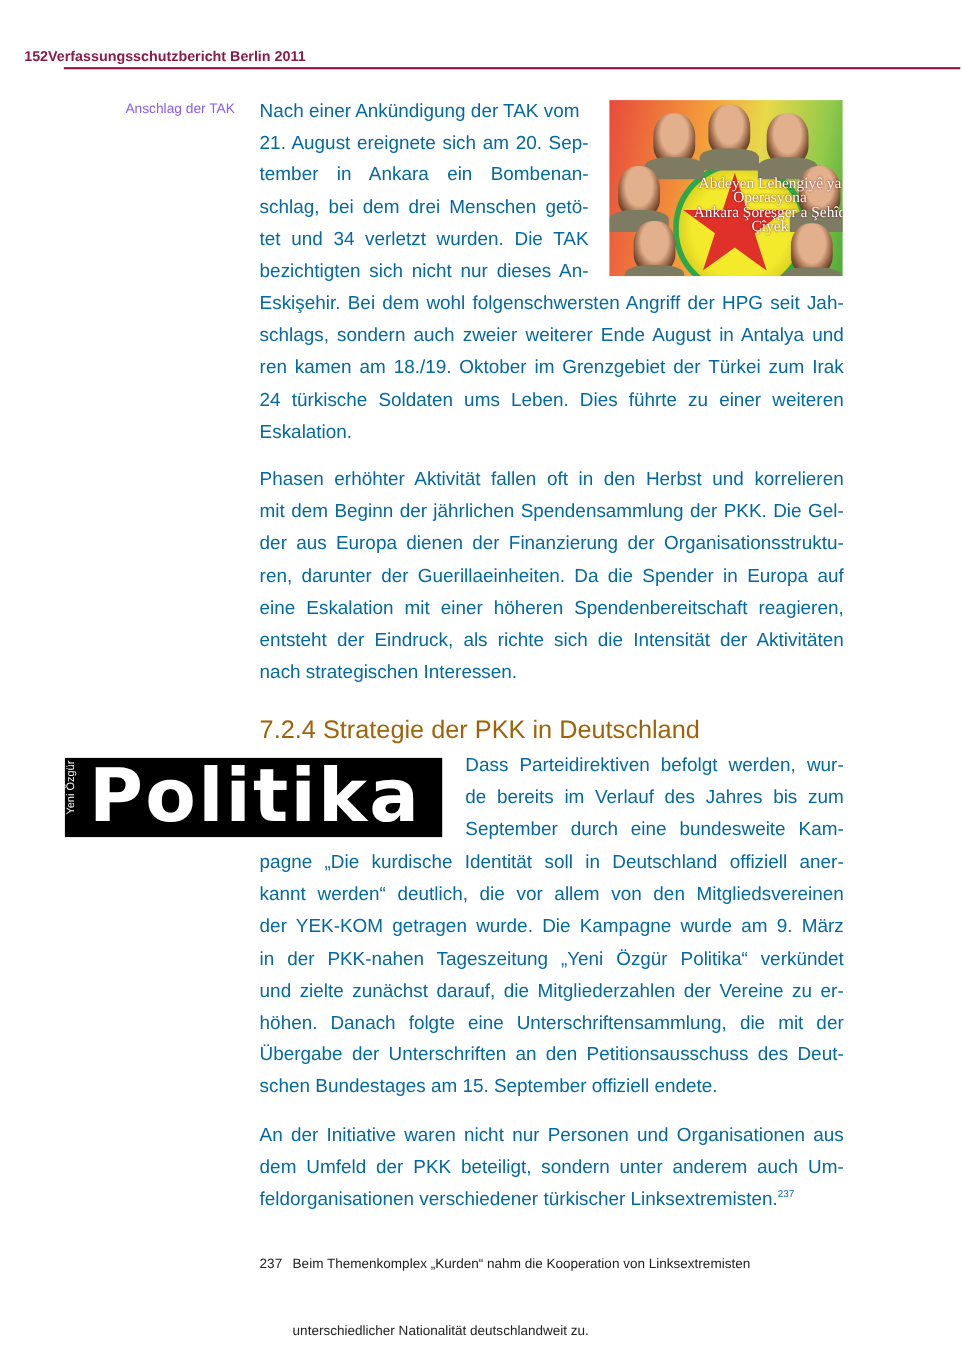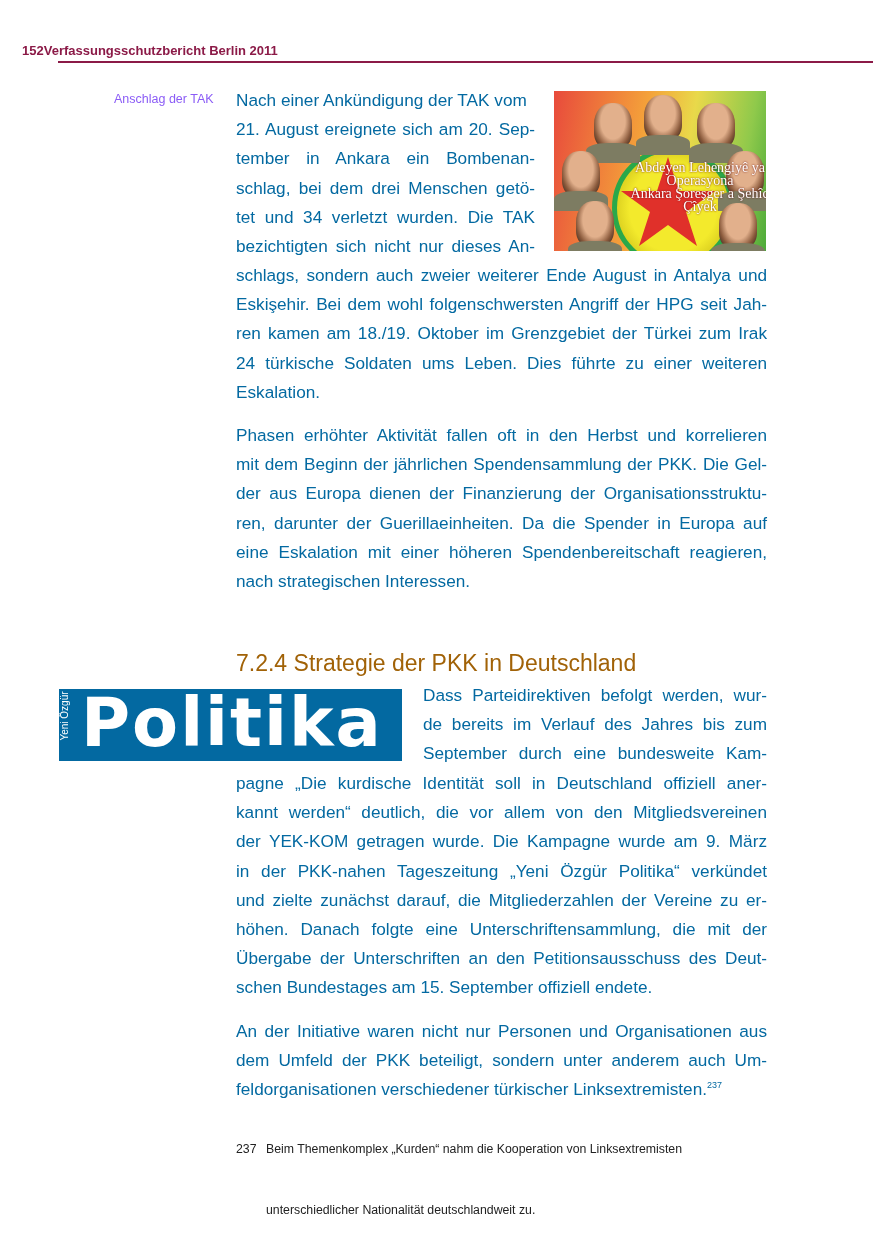--- a/index.html
+++ b/index.html
@@ -45,21 +45,21 @@
     content: ""; position: absolute; left: -8px; top: 40px; width: 54px; height: 20px;
     background: #7d7c62; border-radius: 40% 40% 0 0;
   }
   .photo-caption {
     position: absolute; left: 40px; top: 70px; width: 140px;
     font-family: "Liberation Serif", serif; font-size: 14px; line-height: 13px;
     color: #ffffff; text-align: center; text-shadow: 0 0 2px #600; margin-left: 36px;
   }
   .logo {
     position: absolute; left: 59px; top: 689px; width: 343px; height: 72px;
-    background: #0369a1; overflow: hidden;
+    background: #000000; overflow: hidden;
   }
   .logo-side {
     position: absolute; left: 0px; top: 52px; transform: rotate(-90deg); transform-origin: left top;
     font-size: 10px; color: #ffffff; width: 50px; text-align: center;
   }
   .logo-word {
     position: absolute; left: 22px; top: -6px;
     font-family: "DejaVu Sans", sans-serif; font-weight: bold; font-size: 67px;
     color: #ffffff; letter-spacing: 2px; line-height: 80px;
   }
@@ -106,33 +106,34 @@
 
 <div class="body-text" style="left:236px;top:86px;width:299px;">
   <span class="line">Nach einer Ankündigung der TAK vom</span>
   <span class="line justify">21. August ereignete sich am 20. Sep-</span>
   <span class="line justify">tember in Ankara ein Bombenan-</span>
   <span class="line justify">schlag, bei dem drei Menschen getö-</span>
   <span class="line justify">tet und 34 verletzt wurden. Die TAK</span>
   <span class="line justify">bezichtigten sich nicht nur dieses An-</span>
 </div>
 <div class="body-text" style="left:236px;top:261px;width:531px;">
+  <span class="line justify">Eskişehir. Bei dem wohl folgenschwersten Angriff der HPG seit Jah-</span>
   <span class="line justify">schlags, sondern auch zweier weiterer Ende August in Antalya und</span>
-  <span class="line justify">Eskişehir. Bei dem wohl folgenschwersten Angriff der HPG seit Jah-</span>
   <span class="line justify">ren kamen am 18./19. Oktober im Grenzgebiet der Türkei zum Irak</span>
   <span class="line justify">24 türkische Soldaten ums Leben. Dies führte zu einer weiteren</span>
   <span class="line">Eskalation.</span>
 </div>
 
 <div class="body-text" style="left:236px;top:421px;width:531px;">
   <span class="line justify">Phasen erhöhter Aktivität fallen oft in den Herbst und korrelieren</span>
   <span class="line justify">mit dem Beginn der jährlichen Spendensammlung der PKK. Die Gel-</span>
   <span class="line justify">der aus Europa dienen der Finanzierung der Organisationsstruktu-</span>
   <span class="line justify">ren, darunter der Guerillaeinheiten. Da die Spender in Europa auf</span>
   <span class="line justify">eine Eskalation mit einer höheren Spendenbereitschaft reagieren,</span>
+  <span class="line justify">entsteht der Eindruck, als richte sich die Intensität der Aktivitäten</span>
   <span class="line">nach strategischen Interessen.</span>
 </div>
 
 <div class="heading">7.2.4 Strategie der PKK in Deutschland</div>
 
 <div class="logo">
   <div class="logo-side">Yeni Özgür</div>
   <div class="logo-word">Politika</div>
 </div>
 

